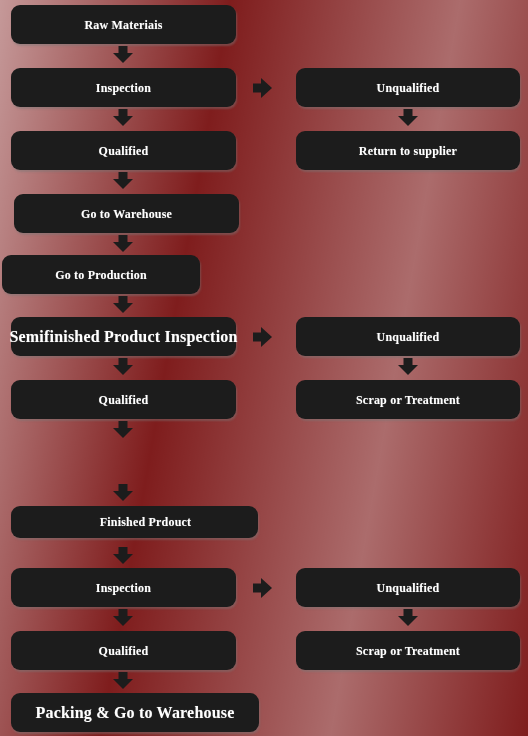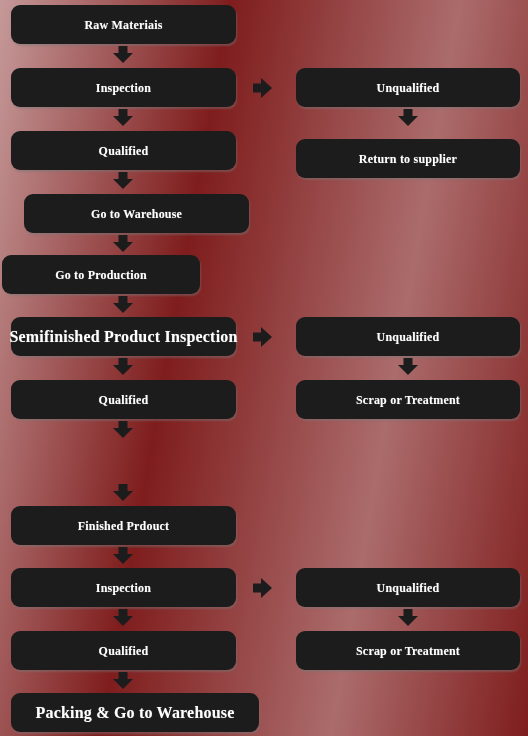--- a/index.html
+++ b/index.html
@@ -125,21 +125,21 @@
   </div>
 
   <div class="node" style="left:11px; top:131px; width:225px; height:39px;">
     <span class="label">Qualified</span>
   </div>
   <div class="arrow-down" style="left:113px; top:172px; width:20px; height:18px;">
     <span class="shaft"></span>
     <span class="head"></span>
   </div>
 
-  <div class="node" style="left:24px; top:194px; width:225px; height:39px;">
+  <div class="node" style="left:14px; top:194px; width:225px; height:39px;">
     <span class="label">Go to Warehouse</span>
   </div>
   <div class="arrow-down" style="left:113px; top:235px; width:20px; height:18px;">
     <span class="shaft"></span>
     <span class="head"></span>
   </div>
 
   <div class="node" style="left:2px; top:255px; width:198px; height:39px;">
     <span class="label">Go to Production</span>
   </div>
@@ -162,21 +162,21 @@
   <div class="arrow-down" style="left:113px; top:421px; width:20px; height:18px;">
     <span class="shaft"></span>
     <span class="head"></span>
   </div>
 
   <div class="arrow-down" style="left:113px; top:484px; width:20px; height:18px;">
     <span class="shaft"></span>
     <span class="head"></span>
   </div>
 
-  <div class="node" style="left:11px; top:506px; width:225px; height:39px;">
+  <div class="node" style="left:11px; top:506px; width:225px; height:32px;padding-left:22px;">
     <span class="label">Finished Prdouct</span>
   </div>
   <div class="arrow-down" style="left:113px; top:547px; width:20px; height:18px;">
     <span class="shaft"></span>
     <span class="head"></span>
   </div>
 
   <div class="node" style="left:11px; top:568px; width:225px; height:39px;">
     <span class="label">Inspection</span>
   </div>
@@ -201,21 +201,21 @@
     <span class="shaft"></span>
     <span class="head"></span>
   </div>
   <div class="node" style="left:296px; top:68px; width:224px; height:39px;">
     <span class="label">Unqualified</span>
   </div>
   <div class="arrow-down" style="left:398px; top:109px; width:20px; height:18px;">
     <span class="shaft"></span>
     <span class="head"></span>
   </div>
-  <div class="node" style="left:296px; top:139px; width:224px; height:39px;">
+  <div class="node" style="left:296px; top:131px; width:224px; height:39px;">
     <span class="label">Return to supplier</span>
   </div>
 
   <div class="arrow-right" style="left:253px; top:327px; width:24px; height:20px;">
     <span class="shaft"></span>
     <span class="head"></span>
   </div>
   <div class="node" style="left:296px; top:317px; width:224px; height:39px;">
     <span class="label">Unqualified</span>
   </div>

